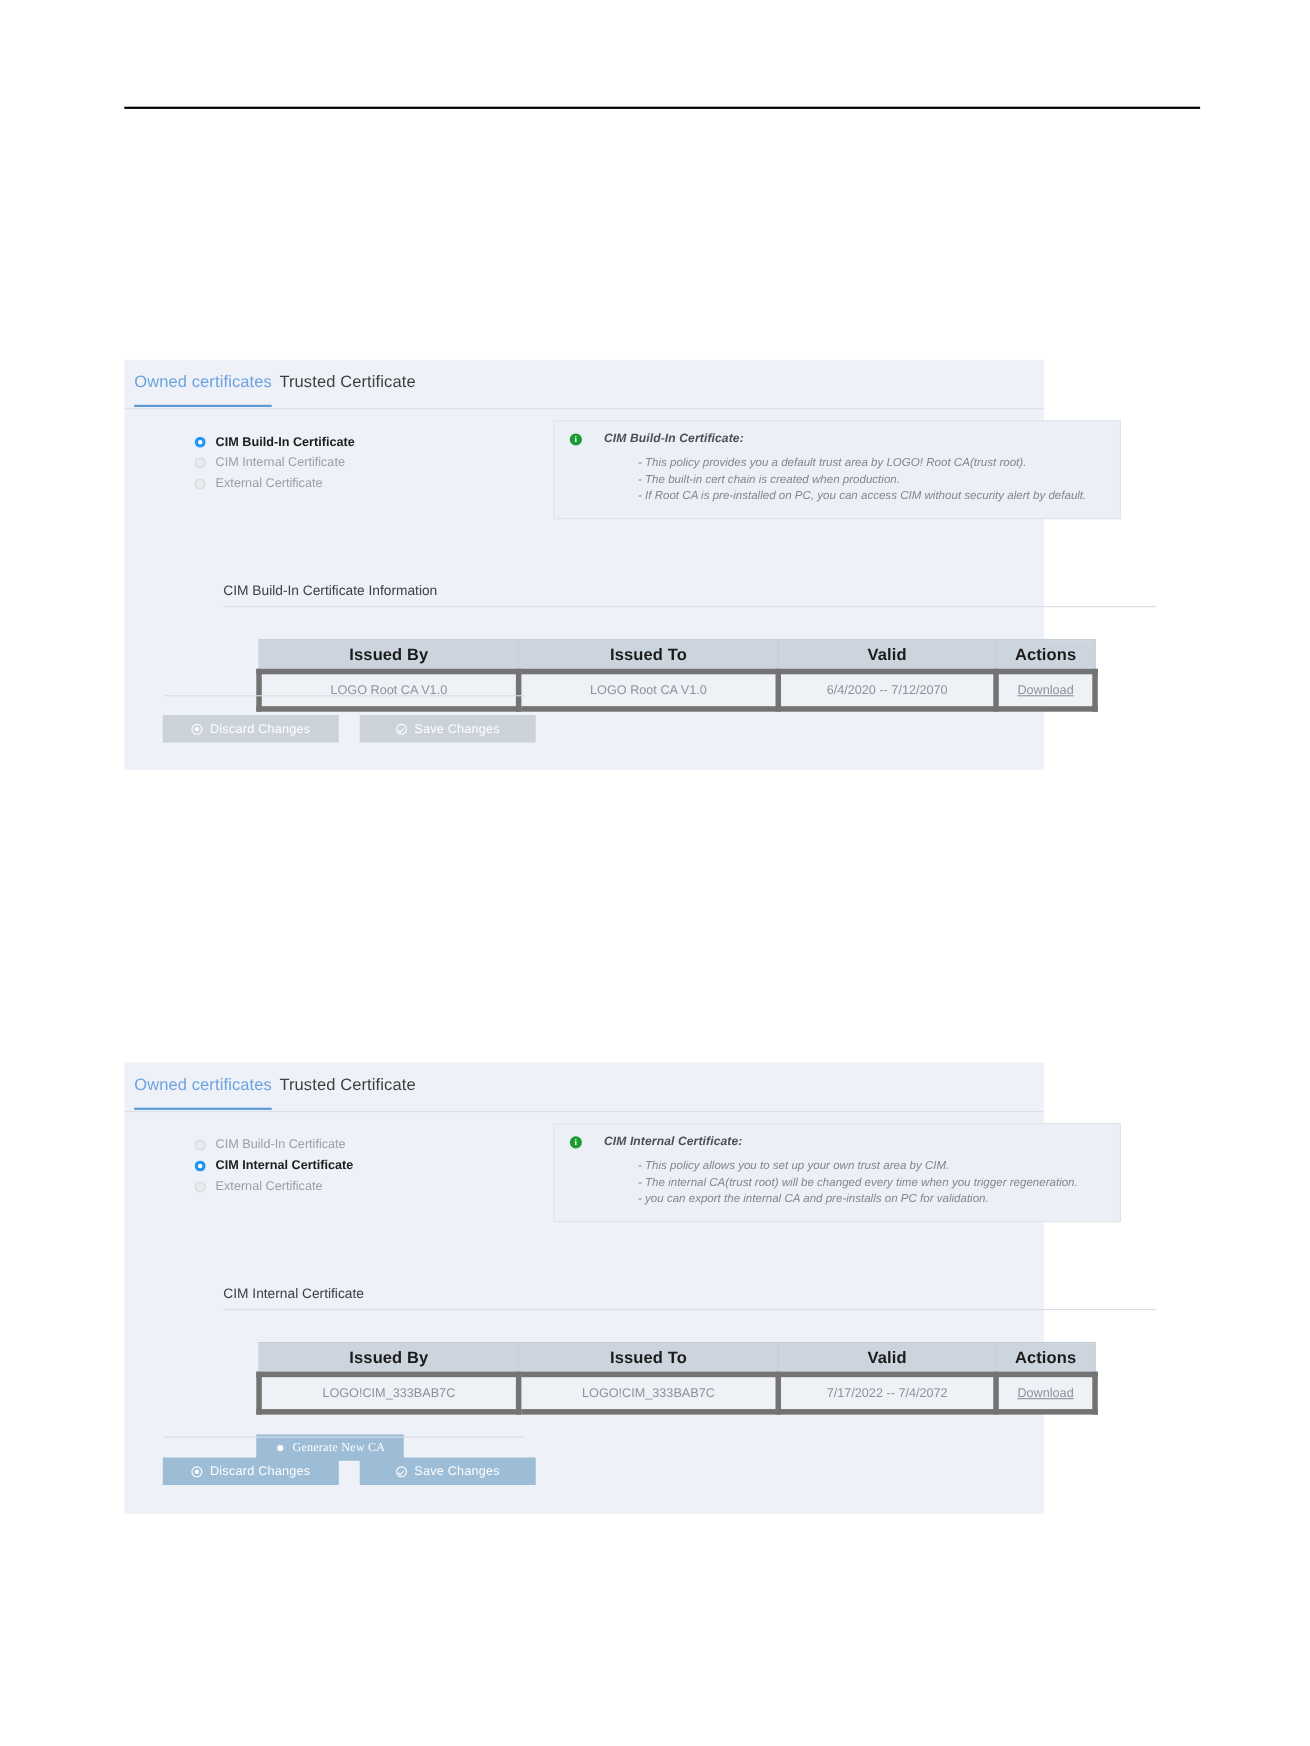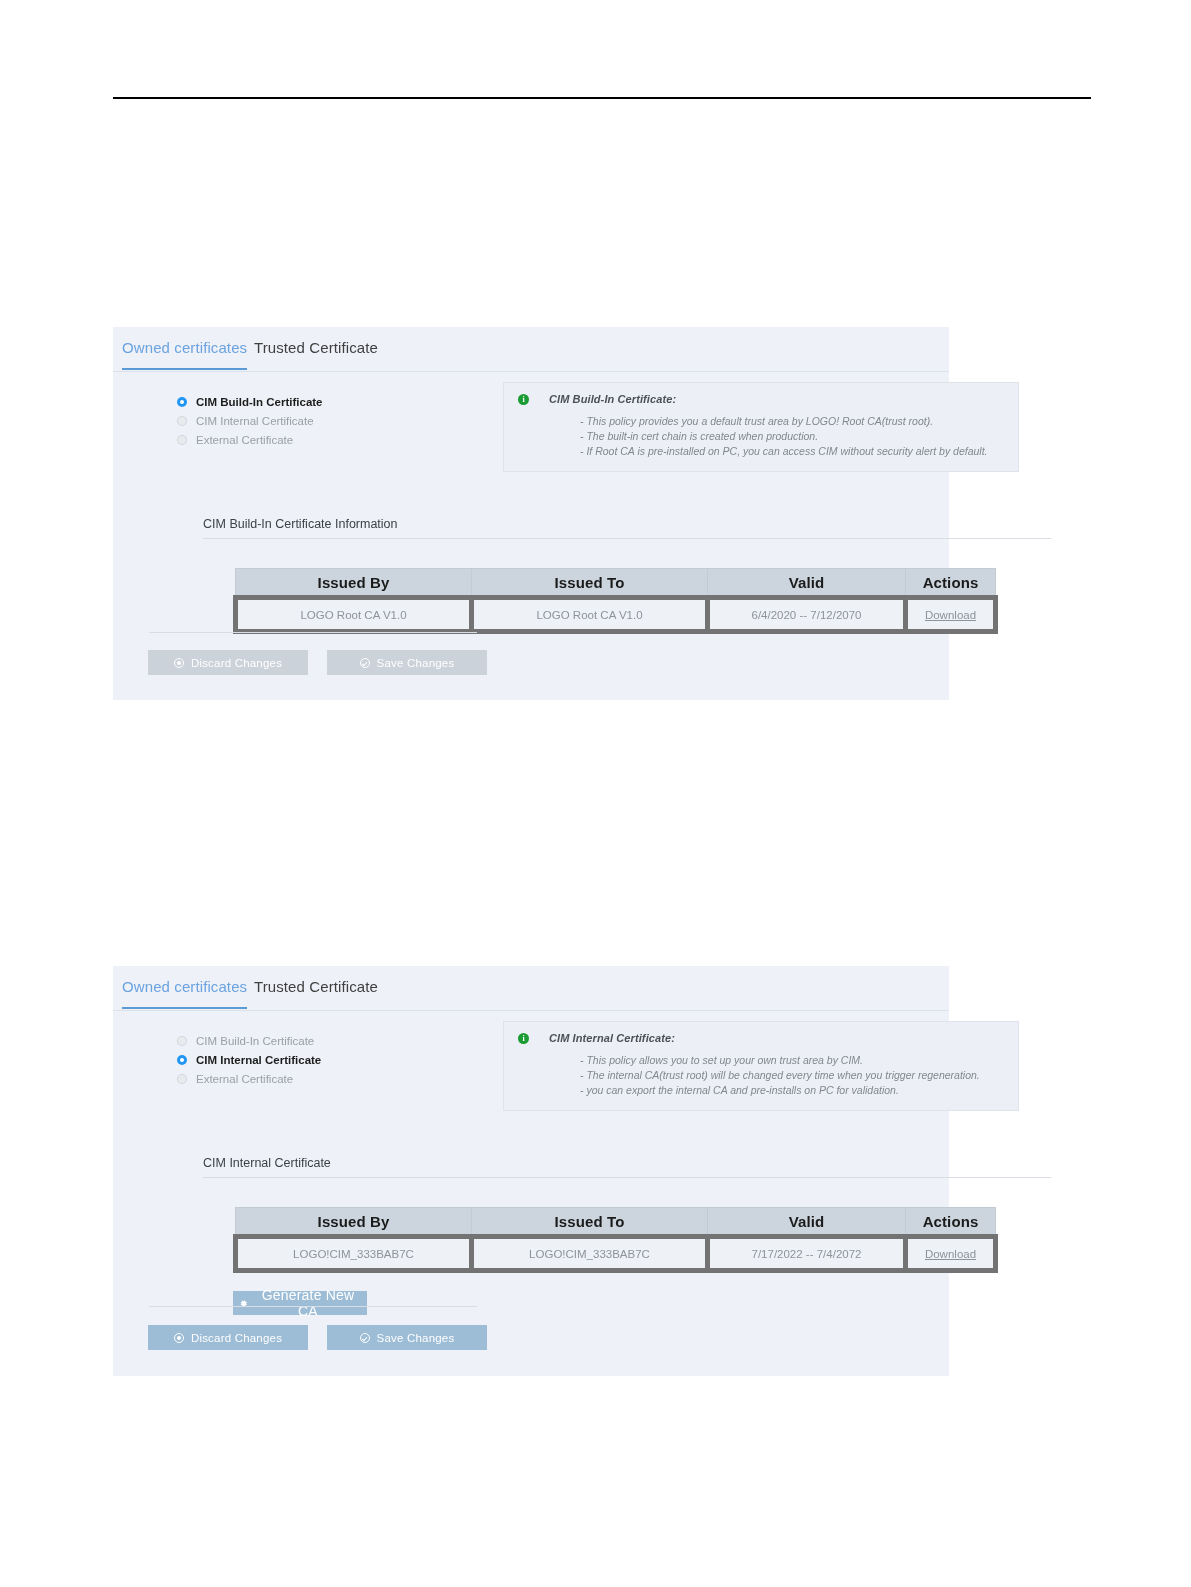--- a/index.html
+++ b/index.html
@@ -150,21 +150,21 @@
     font-size: 10.5px;
     font-style: italic;
     color: #82878f;
     line-height: 15px;
     white-space: nowrap;
   }
 
   
   .section-title {
     position: relative;
-    margin: 0 0 0 90px;
+    margin: 13px 0 0 90px;
     padding-bottom: 7px;
     width: 848px;
     border-bottom: 1px solid #d9dee6;
     font-size: 12.5px;
     color: #3c4149;
   }
 
   
   .table {
     margin: 29px 0 0 120px;
@@ -200,28 +200,29 @@
     cursor: pointer;
   }
 
   
   .gen-btn {
     margin: 18px 0 0 120px;
     width: 134px;
     height: 24px;
     background: #9dbcd6;
     color: #ffffff;
-    font-size: 14px;
+    font-size: 11px;
     display: flex;
     align-items: center;
     justify-content: center;
     gap: 7px;
     border: none;
     cursor: pointer;
     letter-spacing: .2px;
+    font-family: Liberation Serif, serif;
   }
   .gear {
     width: 9px;
     height: 9px;
     flex: none;
   }
 
   
   .footer-rule {
     position: absolute;

